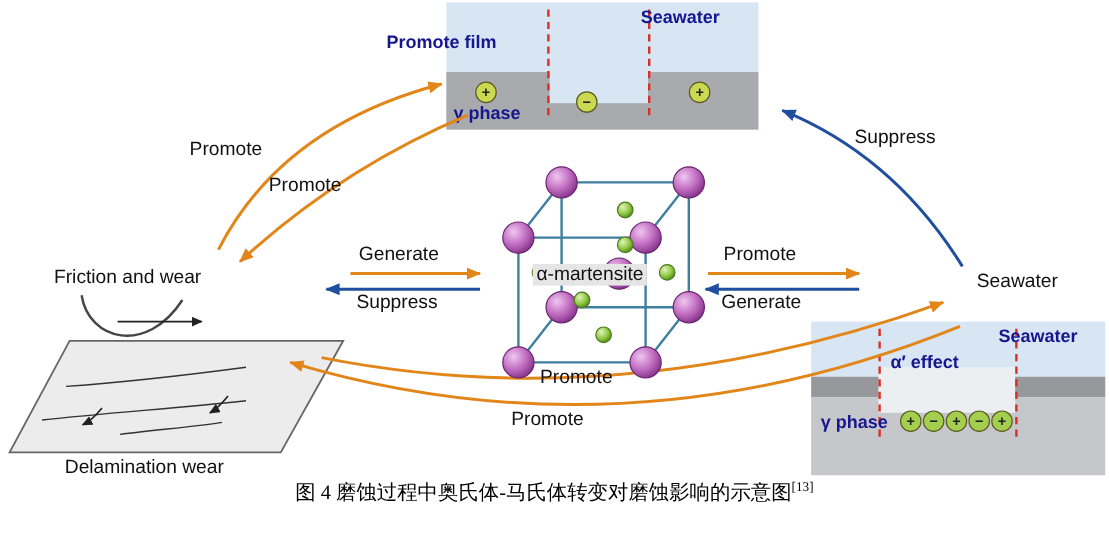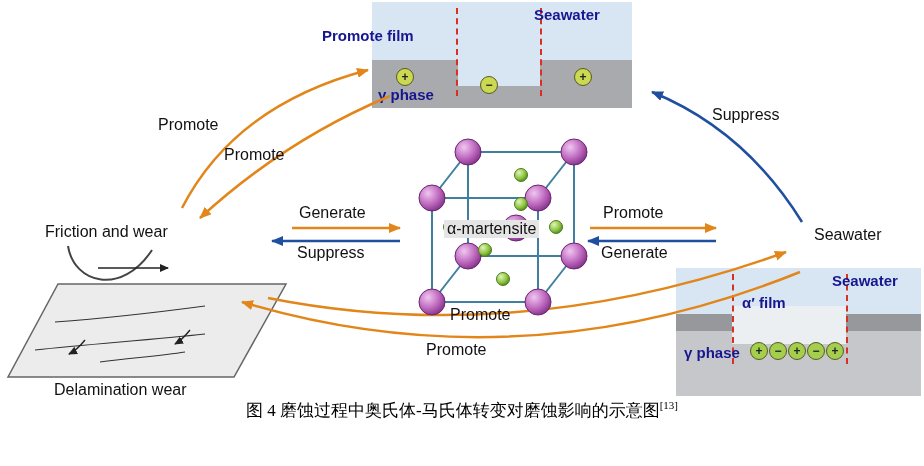--- a/index.html
+++ b/index.html
@@ -47,21 +47,21 @@
     <div class="layer" style="left:0;top:63px;width:245px;height:65px;background:#C6C7CA;"></div>
     <div class="layer" style="left:56px;top:38px;width:114px;height:38px;background:#ECEFF2;"></div>
     <div class="dash" style="left:56px;top:6px;height:90px;"></div>
     <div class="dash" style="left:170px;top:6px;height:90px;"></div>
     <span class="charge greenish" style="left:74px;top:74px;">+</span>
     <span class="charge greenish" style="left:93px;top:74px;">−</span>
     <span class="charge greenish" style="left:112px;top:74px;">+</span>
     <span class="charge greenish" style="left:131px;top:74px;">−</span>
     <span class="charge greenish" style="left:150px;top:74px;">+</span>
     <span class="navy" style="left:156px;top:4px;">Seawater</span>
-    <span class="navy" style="left:66px;top:26px;">α′ film</span>
+    <span class="navy" style="left:66px;top:26px;">α′ effect</span>
     <span class="navy" style="left:8px;top:76px;">γ phase</span>
   </div>
 
   <svg id="svg-overlay" width="924" height="466" viewBox="0 0 924 466">
     <defs>
       <radialGradient id="purpleGrad" cx="35%" cy="32%" r="75%">
         <stop offset="0%" stop-color="#F0C6F0"></stop>
         <stop offset="55%" stop-color="#C06CC0"></stop>
         <stop offset="100%" stop-color="#7F2D86"></stop>
       </radialGradient>

